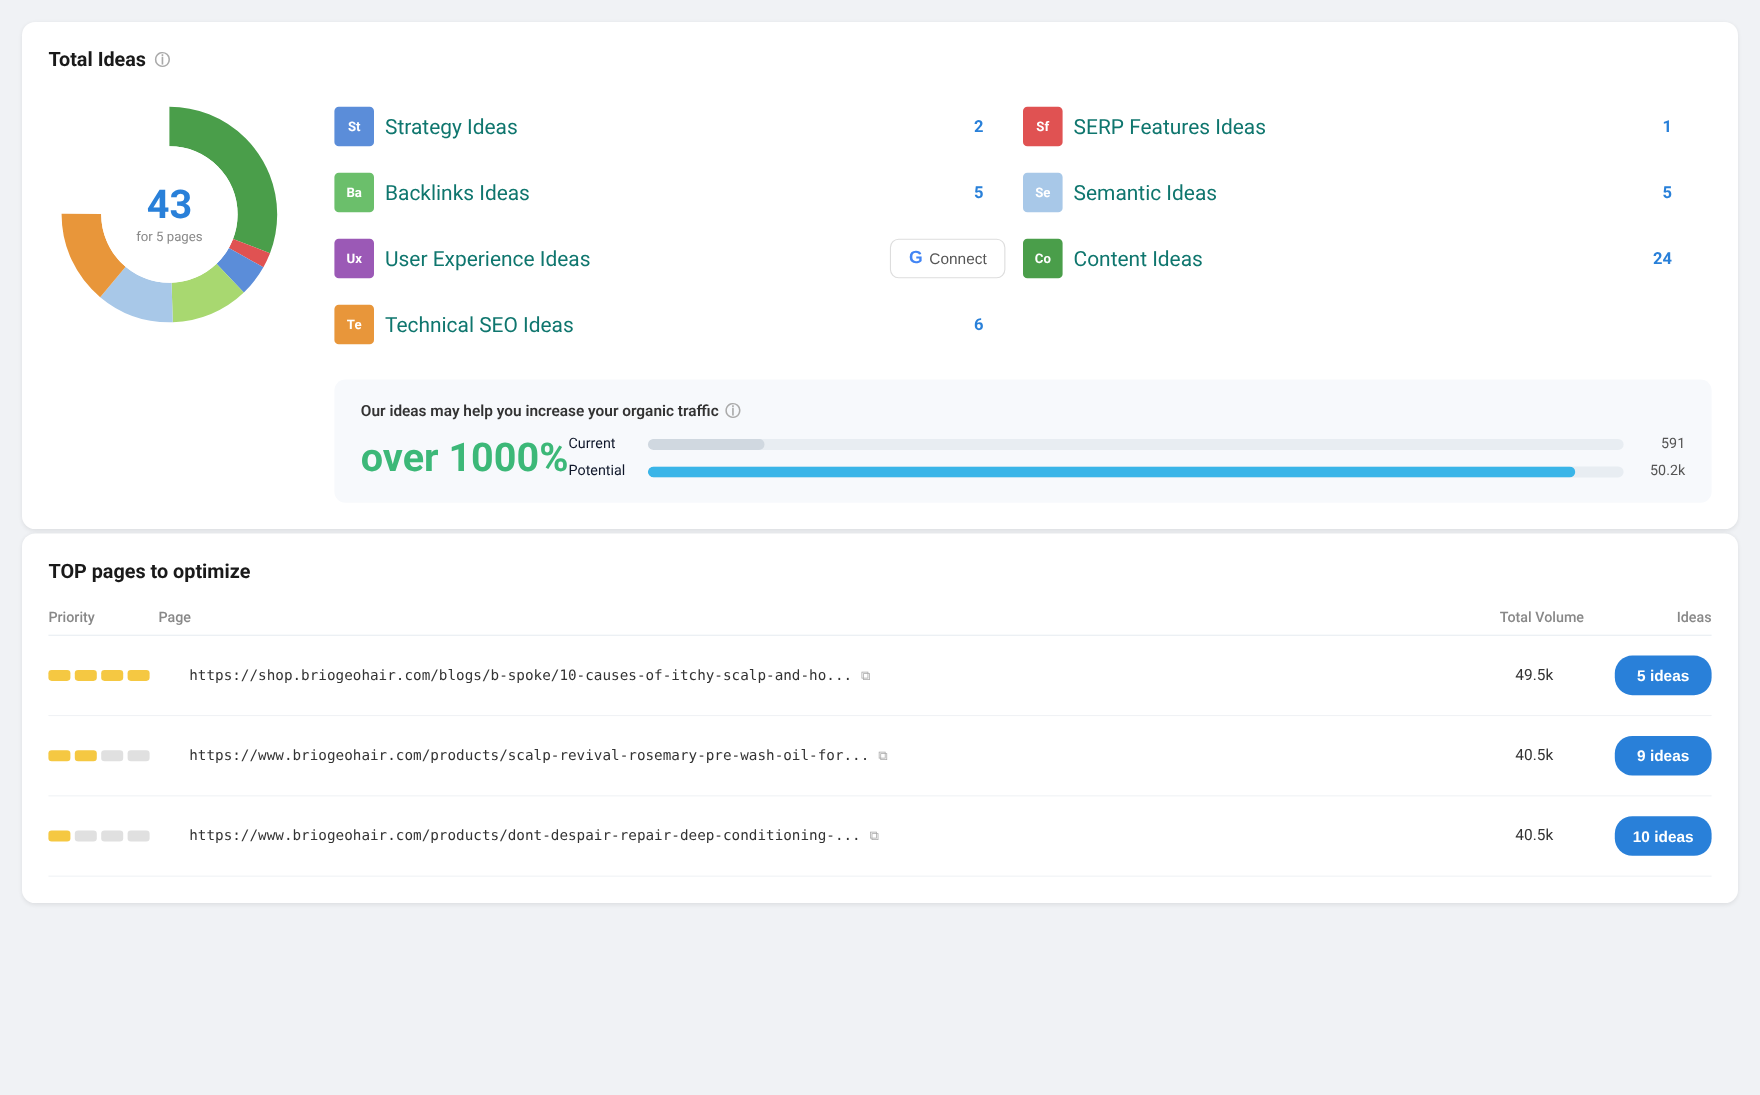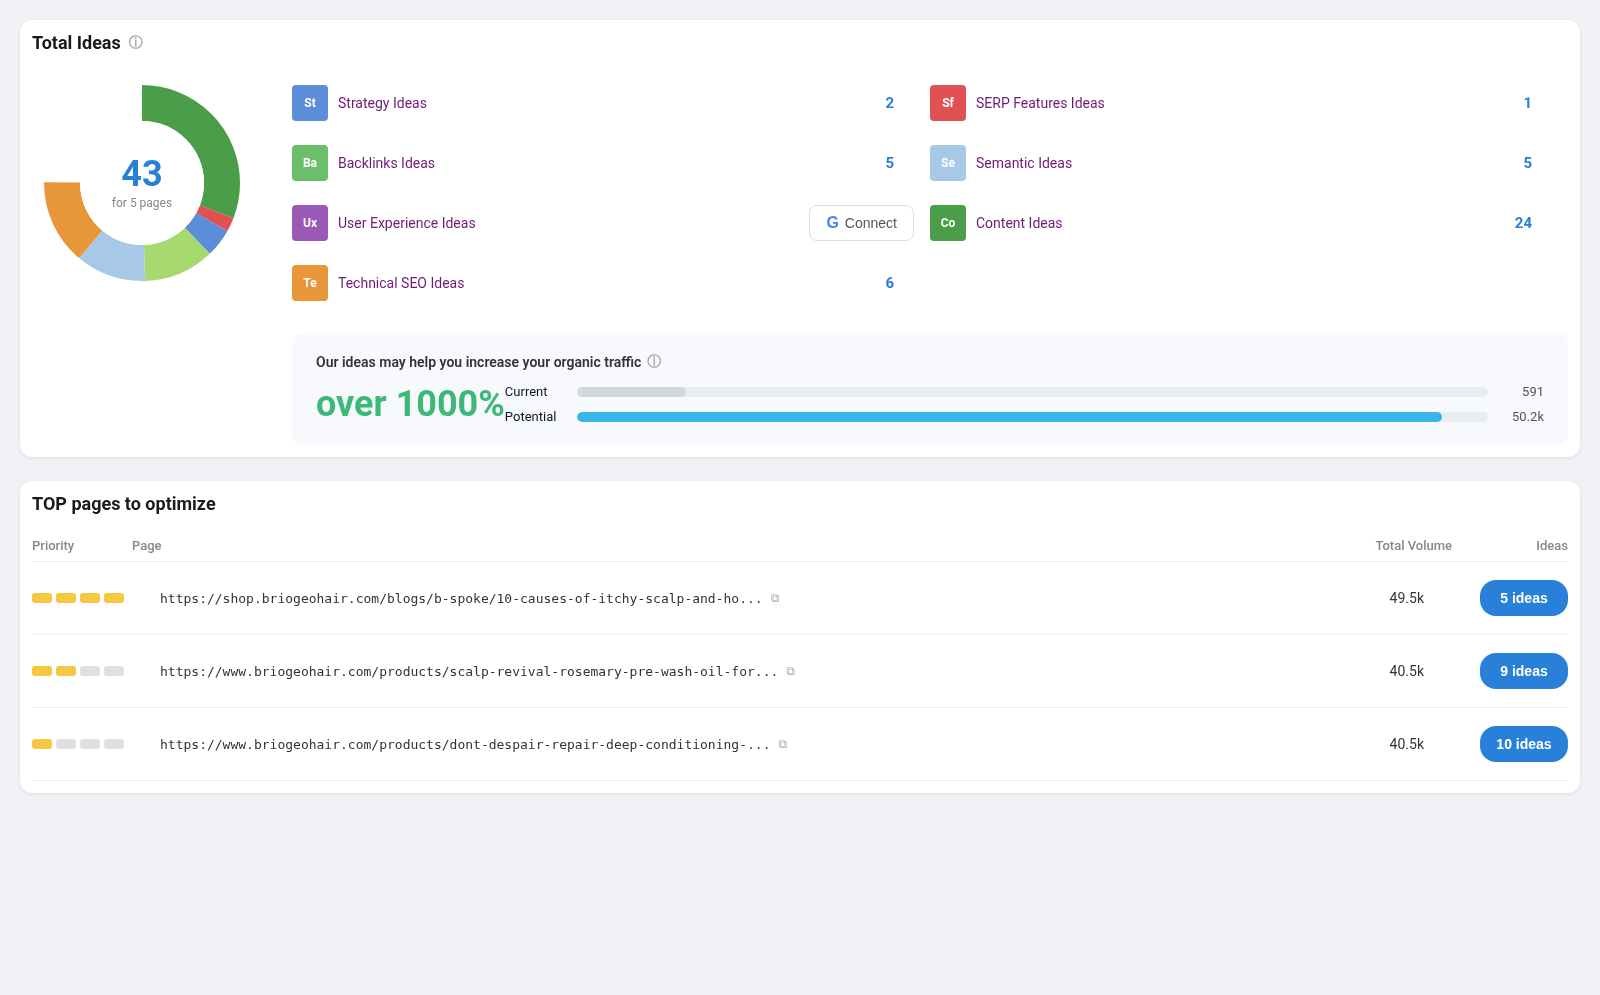--- a/index.html
+++ b/index.html
@@ -6,22 +6,22 @@
     body {
       font-family: -apple-system, BlinkMacSystemFont, 'Segoe UI', Roboto, sans-serif;
       background: #f0f2f5;
       padding: 20px;
       color: #333;
     }
 
     .card {
       background: #fff;
       border-radius: 12px;
-      padding: 12px;
-      margin-bottom: 24px;
+      padding: 24px;
+      margin-bottom: 4px;
       box-shadow: 0 1px 4px rgba(0,0,0,0.08);
     }
 
     .card-title {
       font-size: 18px;
       font-weight: 700;
       color: #1a1a1a;
       margin-bottom: 20px;
       display: flex;
       align-items: center;
@@ -97,22 +97,22 @@
       align-items: center;
       justify-content: center;
       font-size: 12px;
       font-weight: 700;
       color: #fff;
       flex-shrink: 0;
     }
 
     .idea-name {
       flex: 1;
-      font-size: 14px;
-      color: #701a75;
+      font-size: 19px;
+      color: #0f766e;
     }
 
     .idea-count {
       font-size: 15px;
       font-weight: 700;
       color: #2980d9;
       margin-left: auto;
       padding-right: 20px;
     }
 

